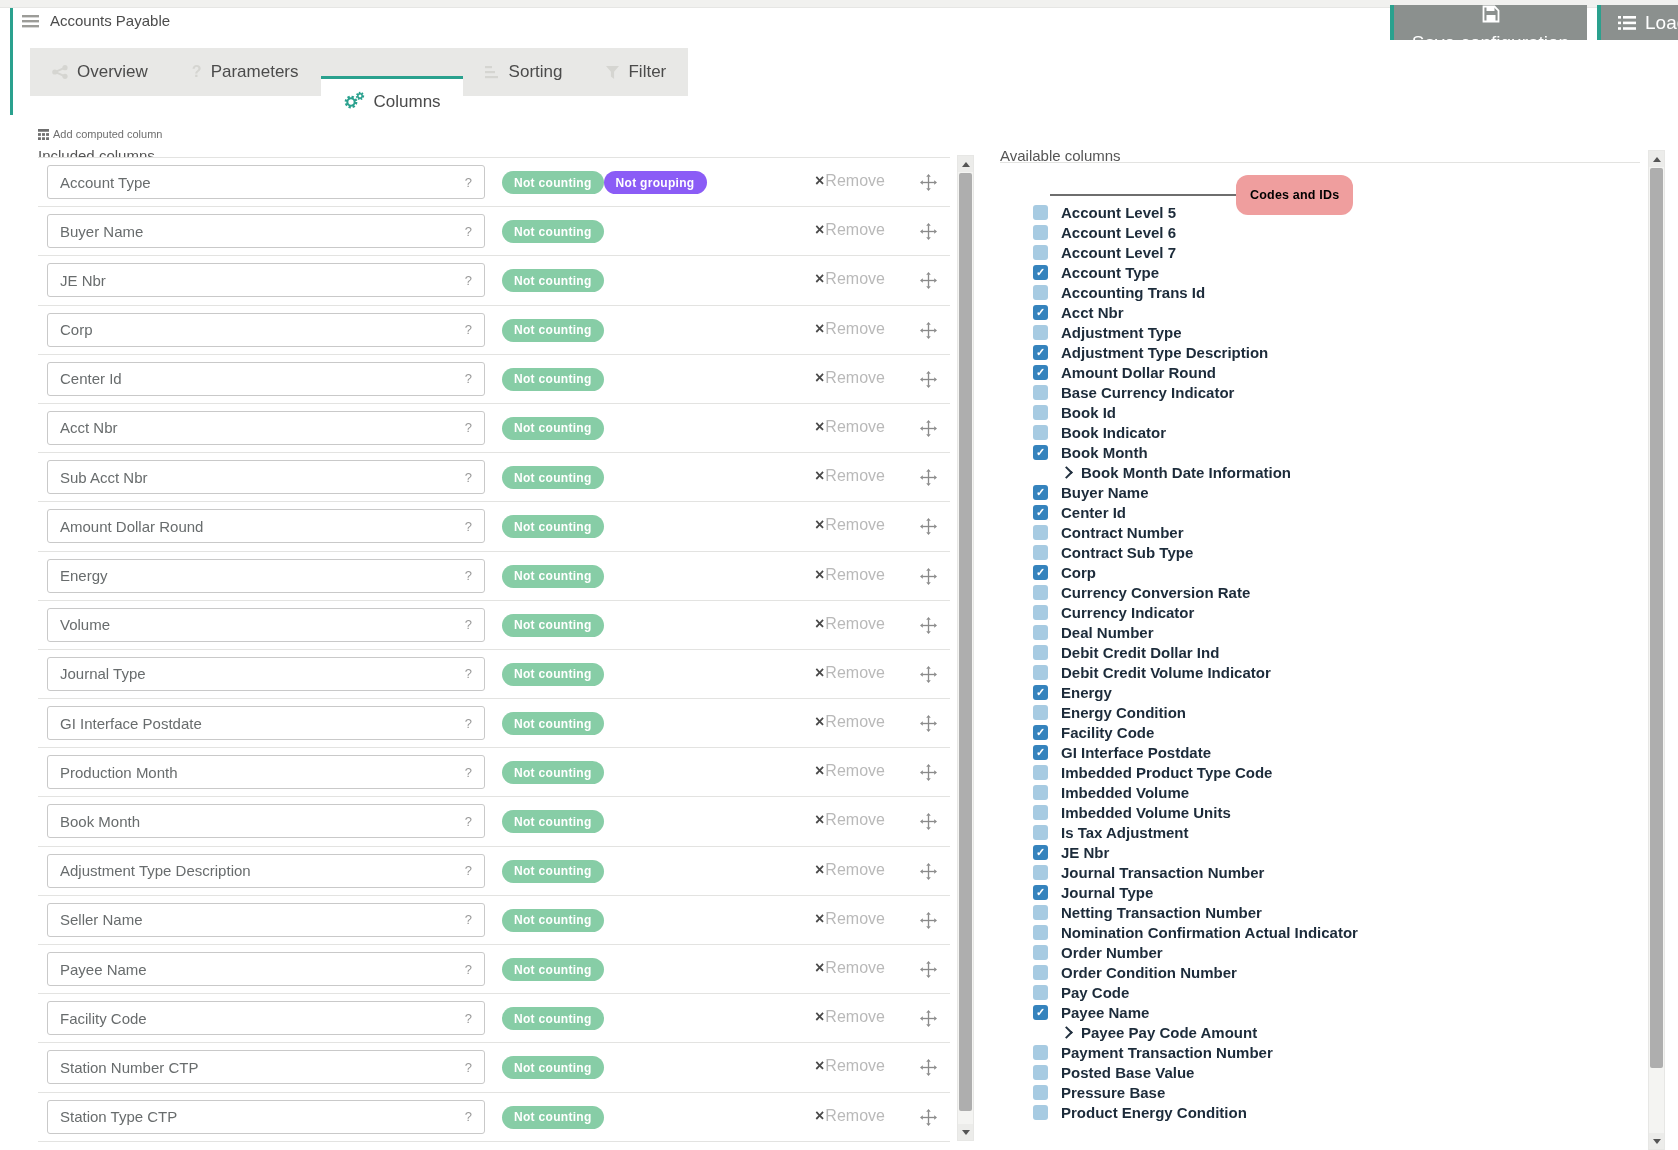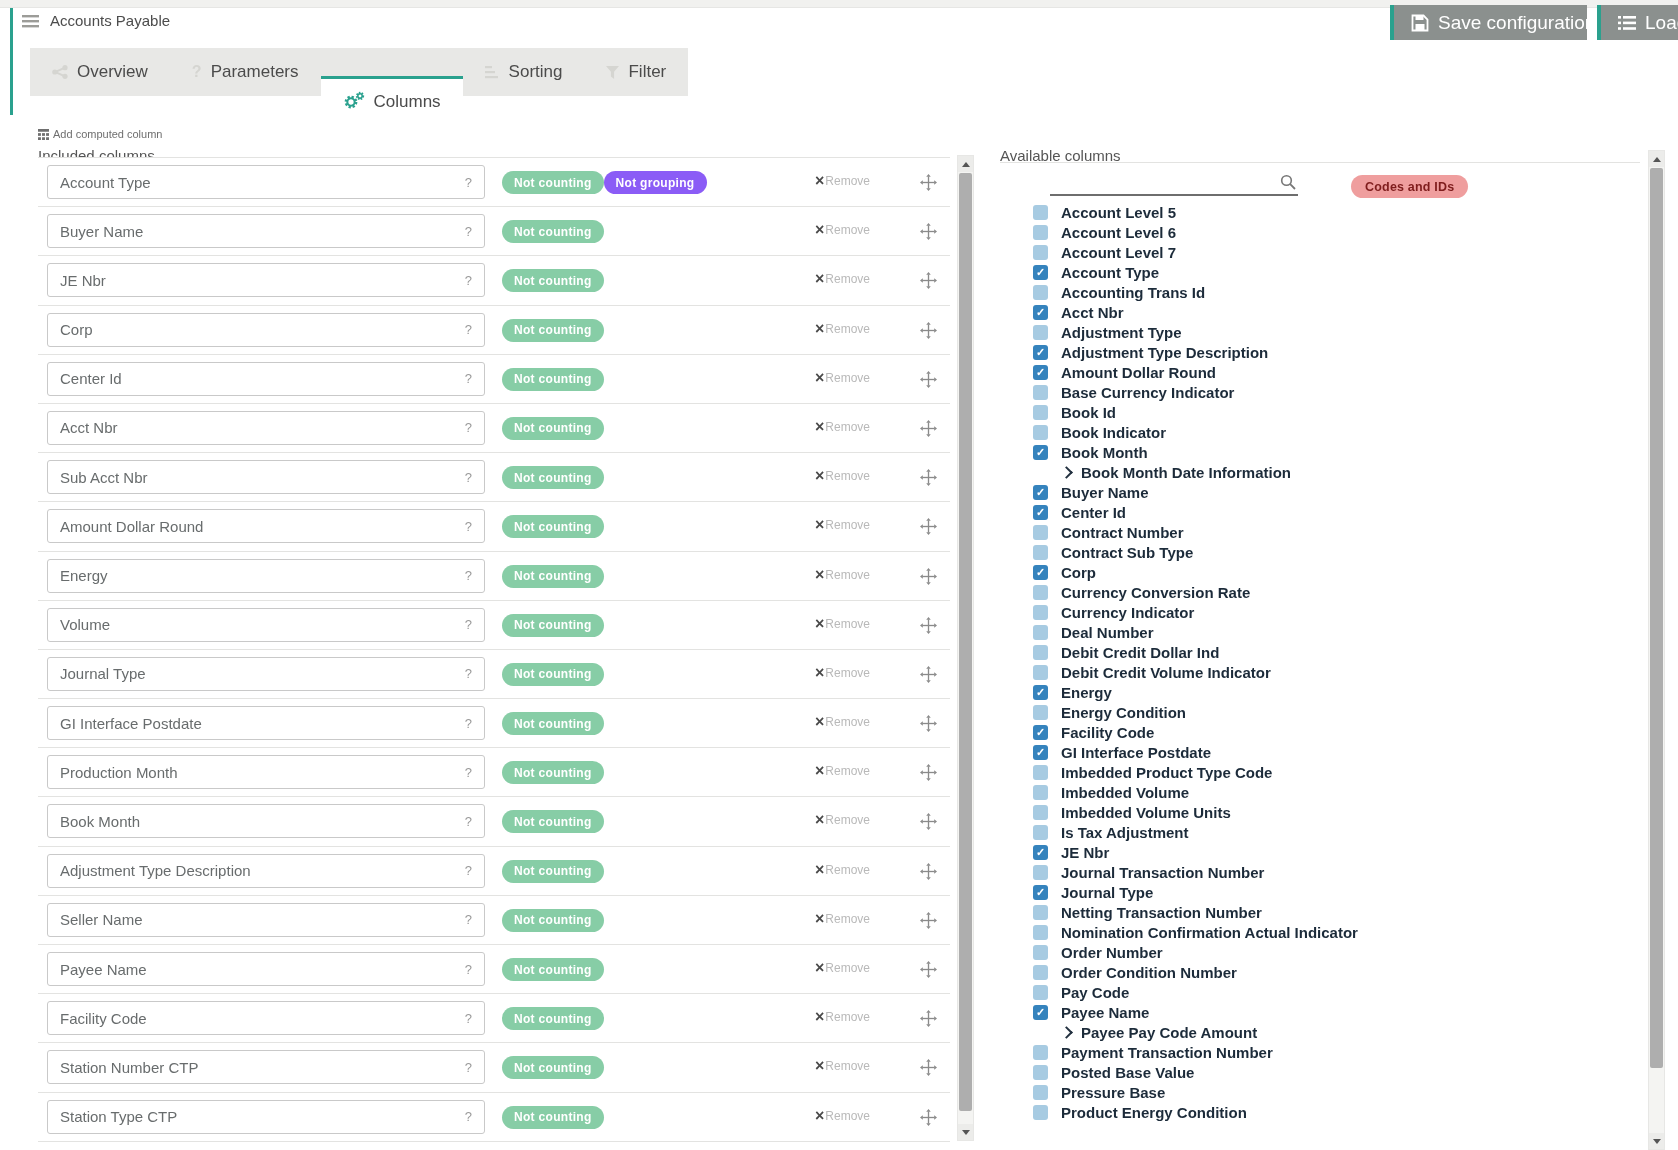--- a/index.html
+++ b/index.html
@@ -8,21 +8,21 @@
   .top-strip{position:absolute;left:0;top:0;width:100%;height:8px;background:#f1f1ef;border-bottom:1px solid #e6e6e4;box-sizing:border-box;}
   .accent-line{position:absolute;left:10px;top:8px;width:3px;height:107px;background:#2aa18e;}
 
   
   .hamburger{position:absolute;left:22px;top:14px;}
   .app-title{position:absolute;left:50px;top:12px;font-size:15px;color:#4c4c4c;}
 
   .btn{position:absolute;top:5px;height:35px;background:#8b908e;border-left:4px solid #2aa18e;
        color:#fff;display:flex;align-items:center;gap:9px;padding:0 17px;font-size:19px;
        box-sizing:border-box;cursor:pointer;white-space:nowrap;}
-  #btn-save{left:1390px;width:197px;}
+  #btn-save{left:1390px;width:197px;flex-direction:column;}
   #btn-load{left:1597px;width:110px;}
 
   
   .tab-bar{position:absolute;left:30px;top:48px;height:48px;display:flex;background:#e8e8e6;}
   .tab{display:flex;align-items:center;gap:9px;padding:0 22px;font-size:17px;color:#4b4b4b;
        height:48px;box-sizing:border-box;cursor:pointer;}
   .tab .t-icon{display:flex;align-items:center;color:#d5d5d1;font-size:15px;}
   .tab.active{background:#fff;border-top:3px solid #2aa18e;margin-top:28px;}
 
   
@@ -40,21 +40,21 @@
        padding:0 12px;box-sizing:border-box;}
   .inc-input-text{font-size:15px;color:#686c6d;}
   .inc-help{font-size:13px;color:#9a9a9a;cursor:pointer;}
   .badges{position:absolute;left:464px;top:13px;display:flex;}
   .badge{height:23px;display:flex;align-items:center;padding:0 12px;border-radius:12px;
        color:#fff;font-weight:bold;font-size:12px;letter-spacing:.3px;white-space:nowrap;}
   .badge.green{background:#87cda6;}
   .badge.blue{background:#8b5cf6;}
   .inc-remove{position:absolute;left:777px;top:14px;display:flex;align-items:center;cursor:pointer;}
   .inc-remove .x{color:#4a4a4a;font-weight:bold;font-size:16px;margin-right:1px;}
-  .inc-remove .remove-label{color:#b9b9b9;font-size:12px;}
+  .inc-remove .remove-label{color:#b9b9b9;font-size:16px;}
   .inc-move{position:absolute;left:882px;top:16px;cursor:grab;display:flex;}
 
   
   .scrollbar{position:absolute;width:17px;background:#f4f4f2;border:1px solid #e7e7e5;box-sizing:border-box;}
   #sb-left{left:957px;top:155px;height:986px;}
   #sb-right{left:1648px;top:150px;height:1000px;}
   .sb-btn{position:absolute;left:0;width:15px;height:16px;background:#ececea;display:flex;
        align-items:center;justify-content:center;cursor:pointer;}
   .sb-btn.up{top:0;}
   .sb-btn.down{bottom:0;}
@@ -63,22 +63,22 @@
   .sb-thumb{position:absolute;left:1px;width:13px;background:#aeaeae;border-radius:2px;cursor:grab;}
   #sb-left .sb-thumb{top:17px;height:938px;}
   #sb-right .sb-thumb{top:17px;height:900px;}
 
   
   #av-hr{position:absolute;left:1000px;top:162px;width:640px;height:1px;background:#e3e3e1;}
   .av-search{position:absolute;left:1050px;top:168px;width:248px;height:28px;border-bottom:2px solid #6e6e6e;box-sizing:border-box;}
   .av-search input{position:absolute;left:0;top:2px;width:220px;height:22px;border:none;outline:none;
        background:transparent;font-size:15px;font-family:"Liberation Sans",sans-serif;color:#444;}
   .search-icon{position:absolute;right:2px;bottom:4px;display:flex;}
-  .av-pill{position:absolute;left:1351px;top:175px;height:23px;display:flex;align-items:center;
-       padding:0 14px;border-radius:12px;background:#ef9e9e;color:#7f1d1d;font-weight:bold;
+  .av-pill{position:absolute;left:1236px;top:175px;height:40px;display:flex;align-items:center;
+       padding:0 14px;border-radius:12px;background:#ef9e9e;color:#000000;font-weight:bold;
        font-size:12.5px;letter-spacing:.2px;white-space:nowrap;}
   #av-list{position:absolute;left:989px;top:202px;width:610px;margin-left:44px;}
   .av-item{height:20px;display:flex;align-items:center;cursor:pointer;}
   .av-check{width:15px;height:15px;border-radius:3px;margin-right:13px;flex:0 0 15px;display:flex;
        align-items:center;justify-content:center;font-size:11px;font-weight:bold;color:#fff;line-height:1;}
   .av-check.unchecked{background:#a7cbe2;}
   .av-check.checked{background:#3583bd;}
   .av-item.group{padding-left:29px;}
   .av-chevron{width:7px;height:7px;border-right:2.5px solid #22303f;border-top:2.5px solid #22303f;
        transform:rotate(45deg);margin-right:10px;flex:0 0 7px;}

